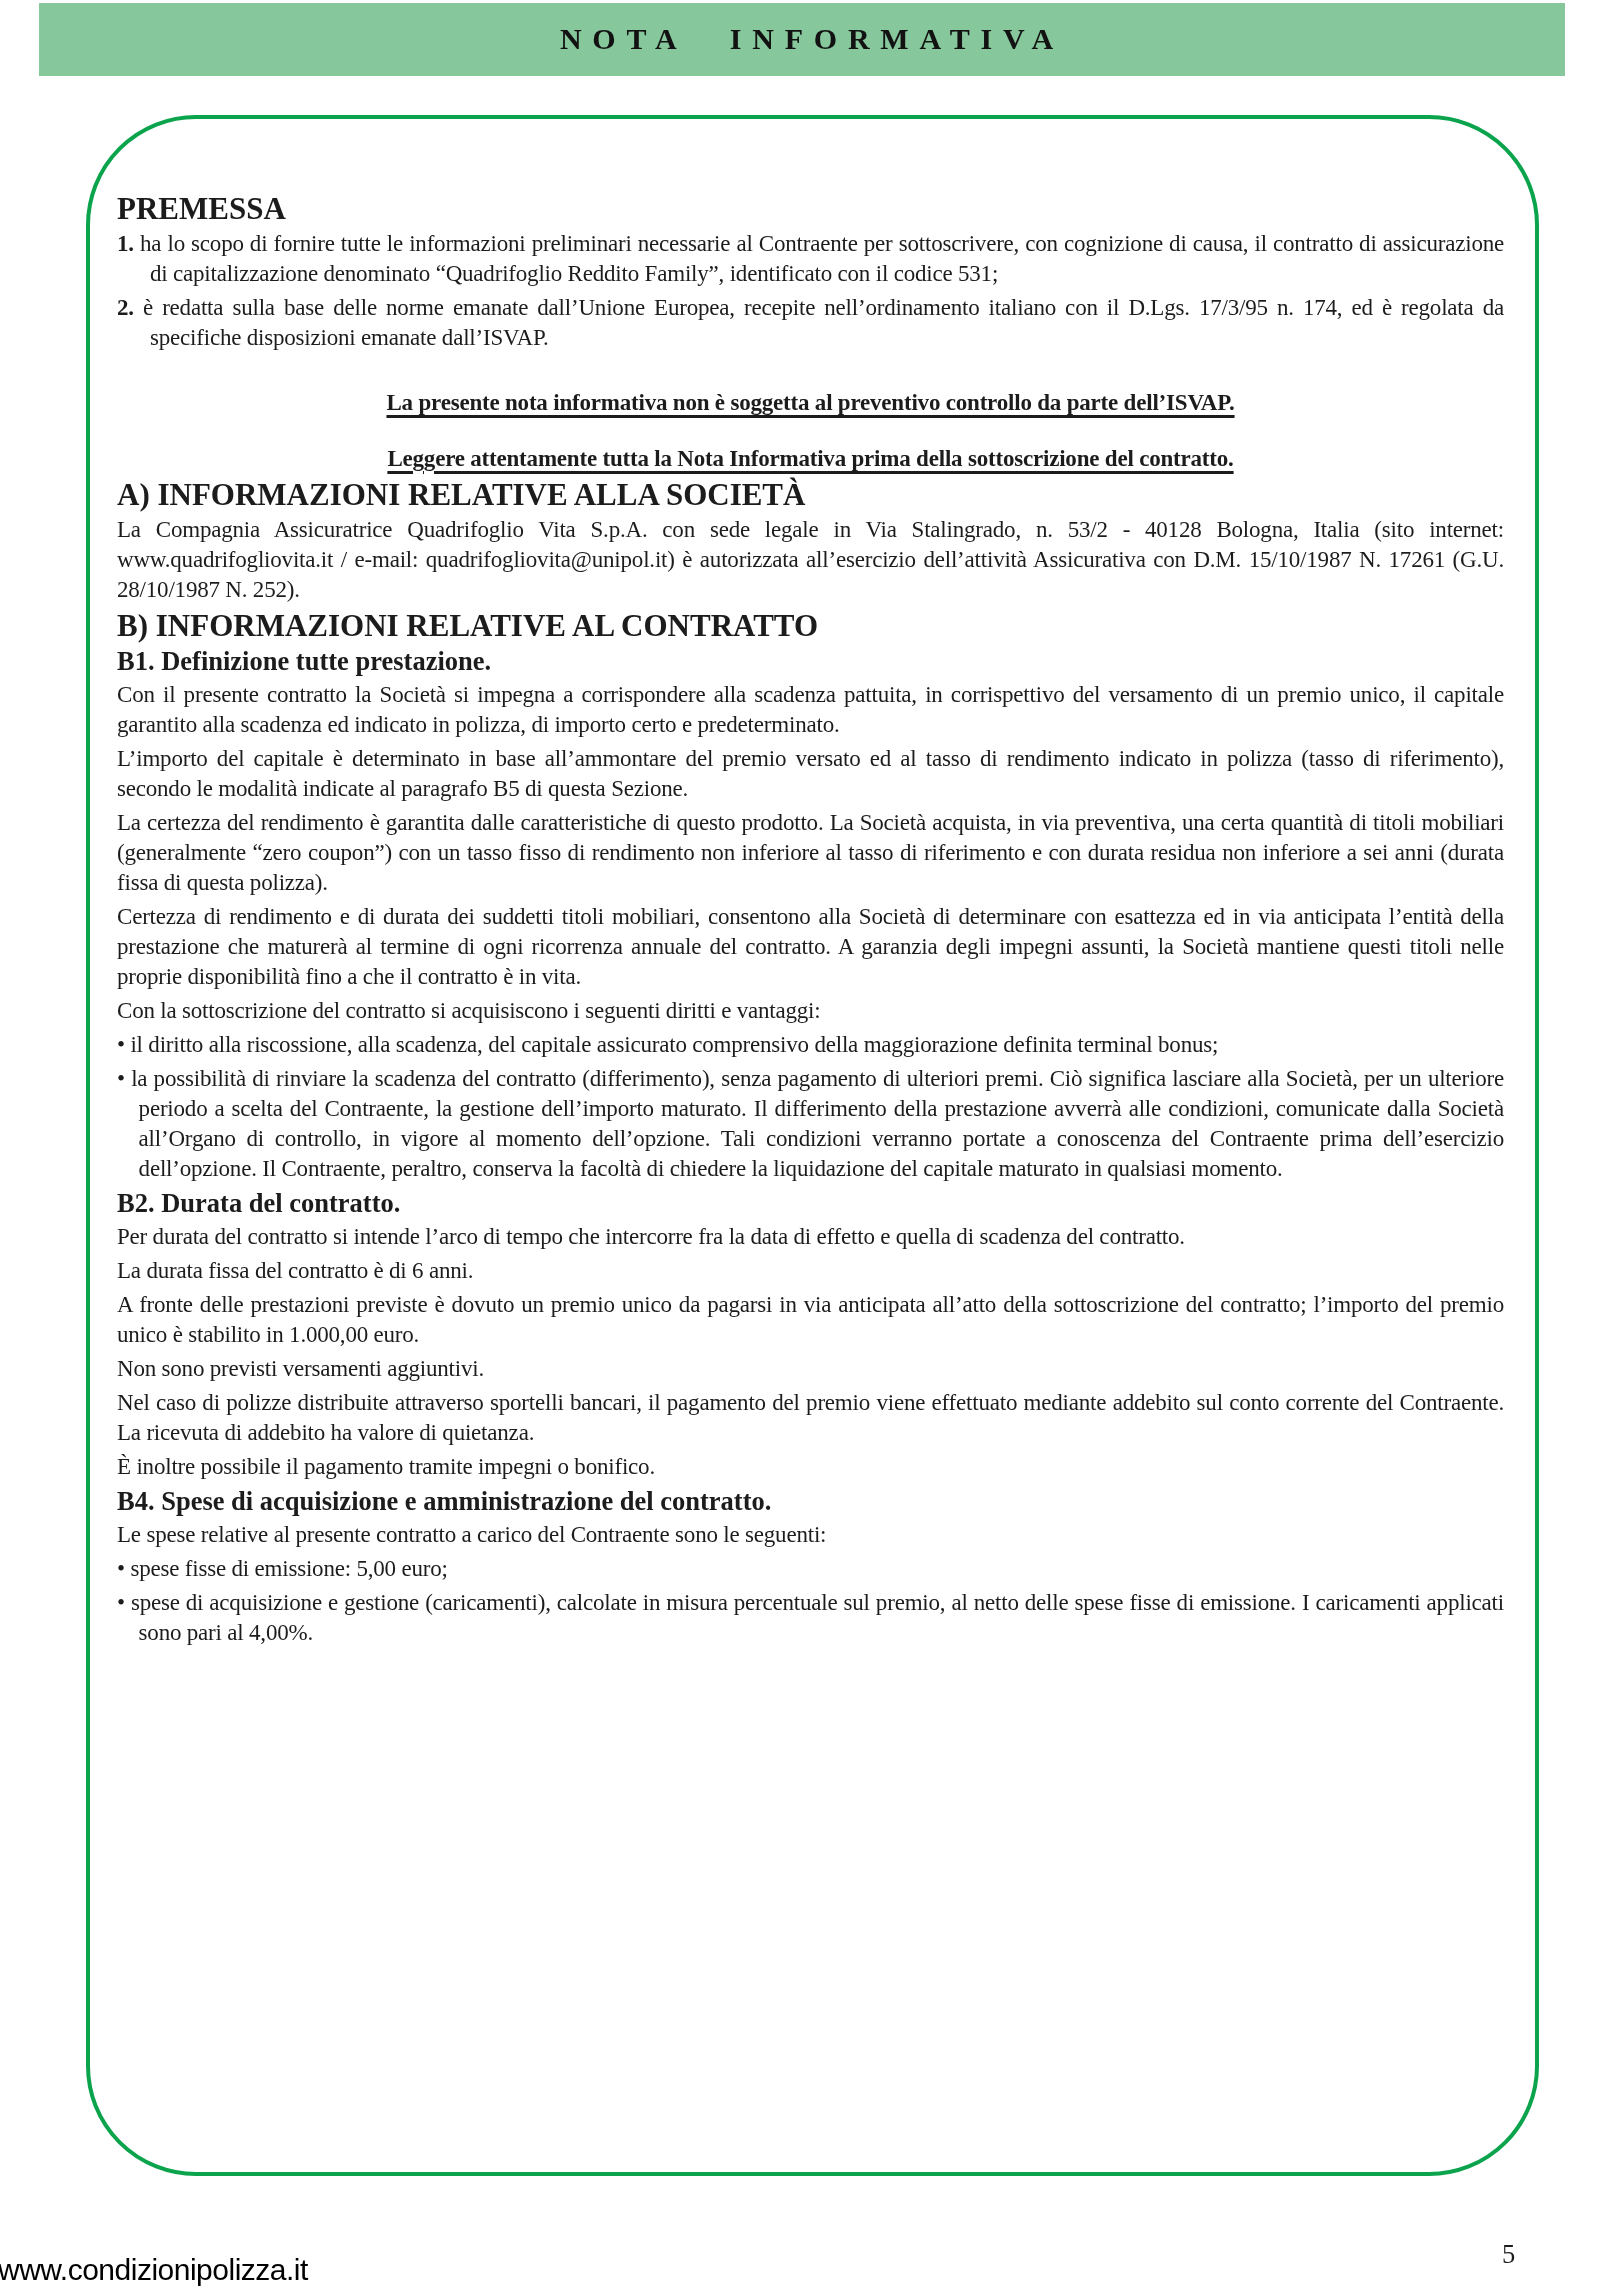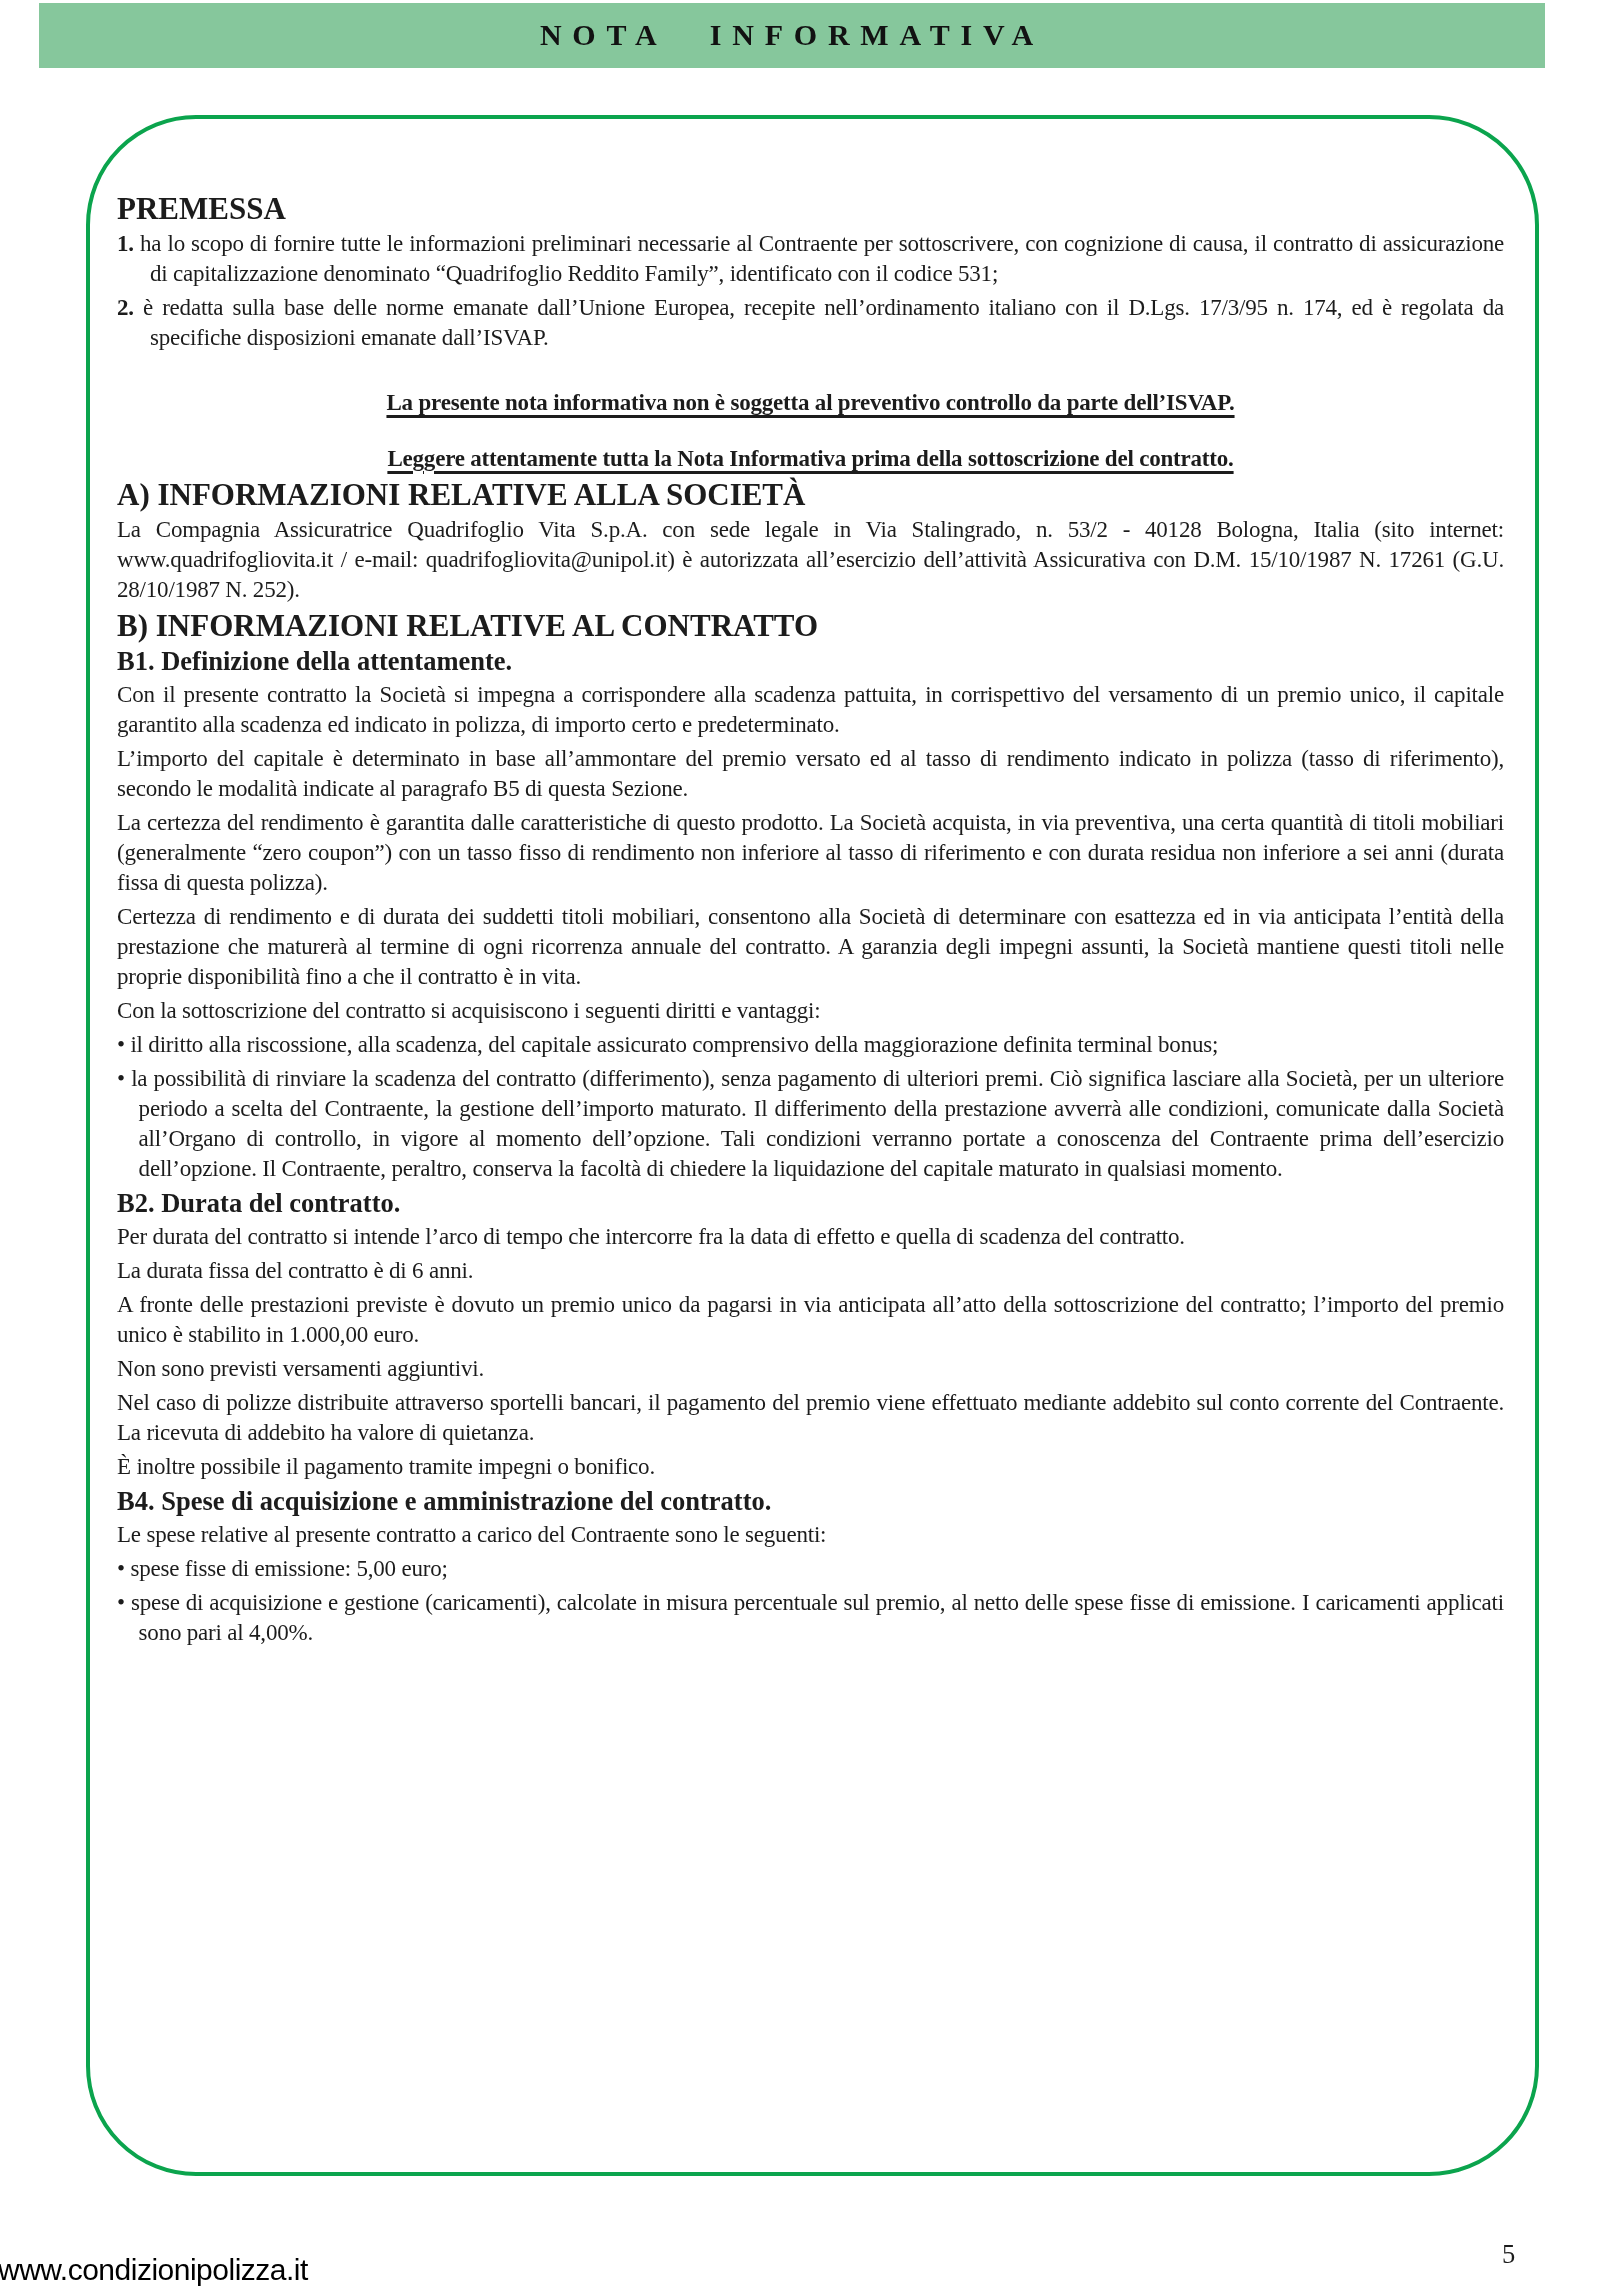--- a/index.html
+++ b/index.html
@@ -1,22 +1,22 @@
 <!DOCTYPE html>
 <html><head>
 <meta charset="utf-8">
 <style>
   html,body{margin:0;padding:0;}
   body{
     width:1620px;height:2291px;position:relative;background:#ffffff;
     font-family:"Liberation Serif", serif;color:#1c1c1c;overflow:hidden;
   }
   .band{
-    position:absolute;left:39px;top:2.9px;width:1506px;height:65px;
-    background:#86c79c;display:flex;align-items:center;justify-content:center;
+    position:absolute;left:39px;top:2.9px;width:1506px;height:73px;
+    background:#86c79c;display:flex;align-items:center;justify-content:center;padding-left:20px;
   }
   .band-title{
     font-weight:bold;font-size:30px;letter-spacing:10.8px;word-spacing:25.5px;color:#121212;
     white-space:nowrap;
   }
   .frame{
     position:absolute;left:86px;top:115px;width:1453px;height:2061px;
     border:4.9px solid #0ba44d;border-radius:110px;box-sizing:border-box;
   }
   .content{
@@ -67,21 +67,21 @@
   <p class="numitem"><b>2.</b> <span>è redatta sulla base delle norme emanate dall’Unione Europea, recepite nell’ordinamento italiano con il D.Lgs. 17/3/95 n. 174, ed è regolata da specifiche disposizioni emanate dall’ISVAP.</span></p>
 
   <p class="notice notice1">La presente nota informativa non è soggetta al preventivo controllo da parte dell’ISVAP.</p>
   <p class="notice notice2">Leggere attentamente tutta la Nota Informativa prima della sottoscrizione del contratto.</p>
 
   <p class="h1 sec-a-title">A) INFORMAZIONI RELATIVE ALLA SOCIETÀ</p>
   <p class="sec-a-body">La Compagnia Assicuratrice Quadrifoglio Vita S.p.A. con sede legale in Via Stalingrado, n. 53/2 - 40128 Bologna, Italia (sito internet: www.quadrifogliovita.it / e-mail: quadrifogliovita@unipol.it) è autorizzata all’esercizio dell’attività Assicurativa con D.M. 15/10/1987 N. 17261 (G.U. 28/10/1987 N. 252).</p>
 
   <p class="h1 sec-b-title">B) INFORMAZIONI RELATIVE AL CONTRATTO</p>
 
-  <p class="h2 sub-title">B1. Definizione della attentamente.</p>
+  <p class="h2 sub-title">B1. Definizione tutte prestazione.</p>
   <p>Con il presente contratto la Società si impegna a corrispondere alla scadenza pattuita, in corrispettivo del versamento di un premio unico, il capitale garantito alla scadenza ed indicato in polizza, di importo certo e predeterminato.</p>
   <p>L’importo del capitale è determinato in base all’ammontare del premio versato ed al tasso di rendimento indicato in polizza (tasso di riferimento), secondo le modalità indicate al paragrafo B5 di questa Sezione.</p>
   <p>La certezza del rendimento è garantita dalle caratteristiche di questo prodotto. La Società acquista, in via preventiva, una certa quantità di titoli mobiliari (generalmente “zero coupon”) con un tasso fisso di rendimento non inferiore al tasso di riferimento e con durata residua non inferiore a sei anni (durata fissa di questa polizza).</p>
   <p>Certezza di rendimento e di durata dei suddetti titoli mobiliari, consentono alla Società di determinare con esattezza ed in via anticipata l’entità della prestazione che maturerà al termine di ogni ricorrenza annuale del contratto. A garanzia degli impegni assunti, la Società mantiene questi titoli nelle proprie disponibilità fino a che il contratto è in vita.</p>
   <p>Con la sottoscrizione del contratto si acquisiscono i seguenti diritti e vantaggi:</p>
   <p class="bullet-item"><span>•</span> <span>il diritto alla riscossione, alla scadenza, del capitale assicurato comprensivo della maggiorazione definita terminal bonus;</span></p>
   <p class="bullet-item"><span>•</span> <span>la possibilità di rinviare la scadenza del contratto (differimento), senza pagamento di ulteriori premi. Ciò significa lasciare alla Società, per un ulteriore periodo a scelta del Contraente, la gestione dell’importo maturato. Il differimento della prestazione avverrà alle condizioni, comunicate dalla Società all’Organo di controllo, in vigore al momento dell’opzione. Tali condizioni verranno portate a conoscenza del Contraente prima dell’esercizio dell’opzione. Il Contraente, peraltro, conserva la facoltà di chiedere la liquidazione del capitale maturato in qualsiasi momento.</span></p>
 
   <p class="h2 sub-title-gap">B2. Durata del contratto.</p>
   <p>Per durata del contratto si intende l’arco di tempo che intercorre fra la data di effetto e quella di scadenza del contratto.</p>

